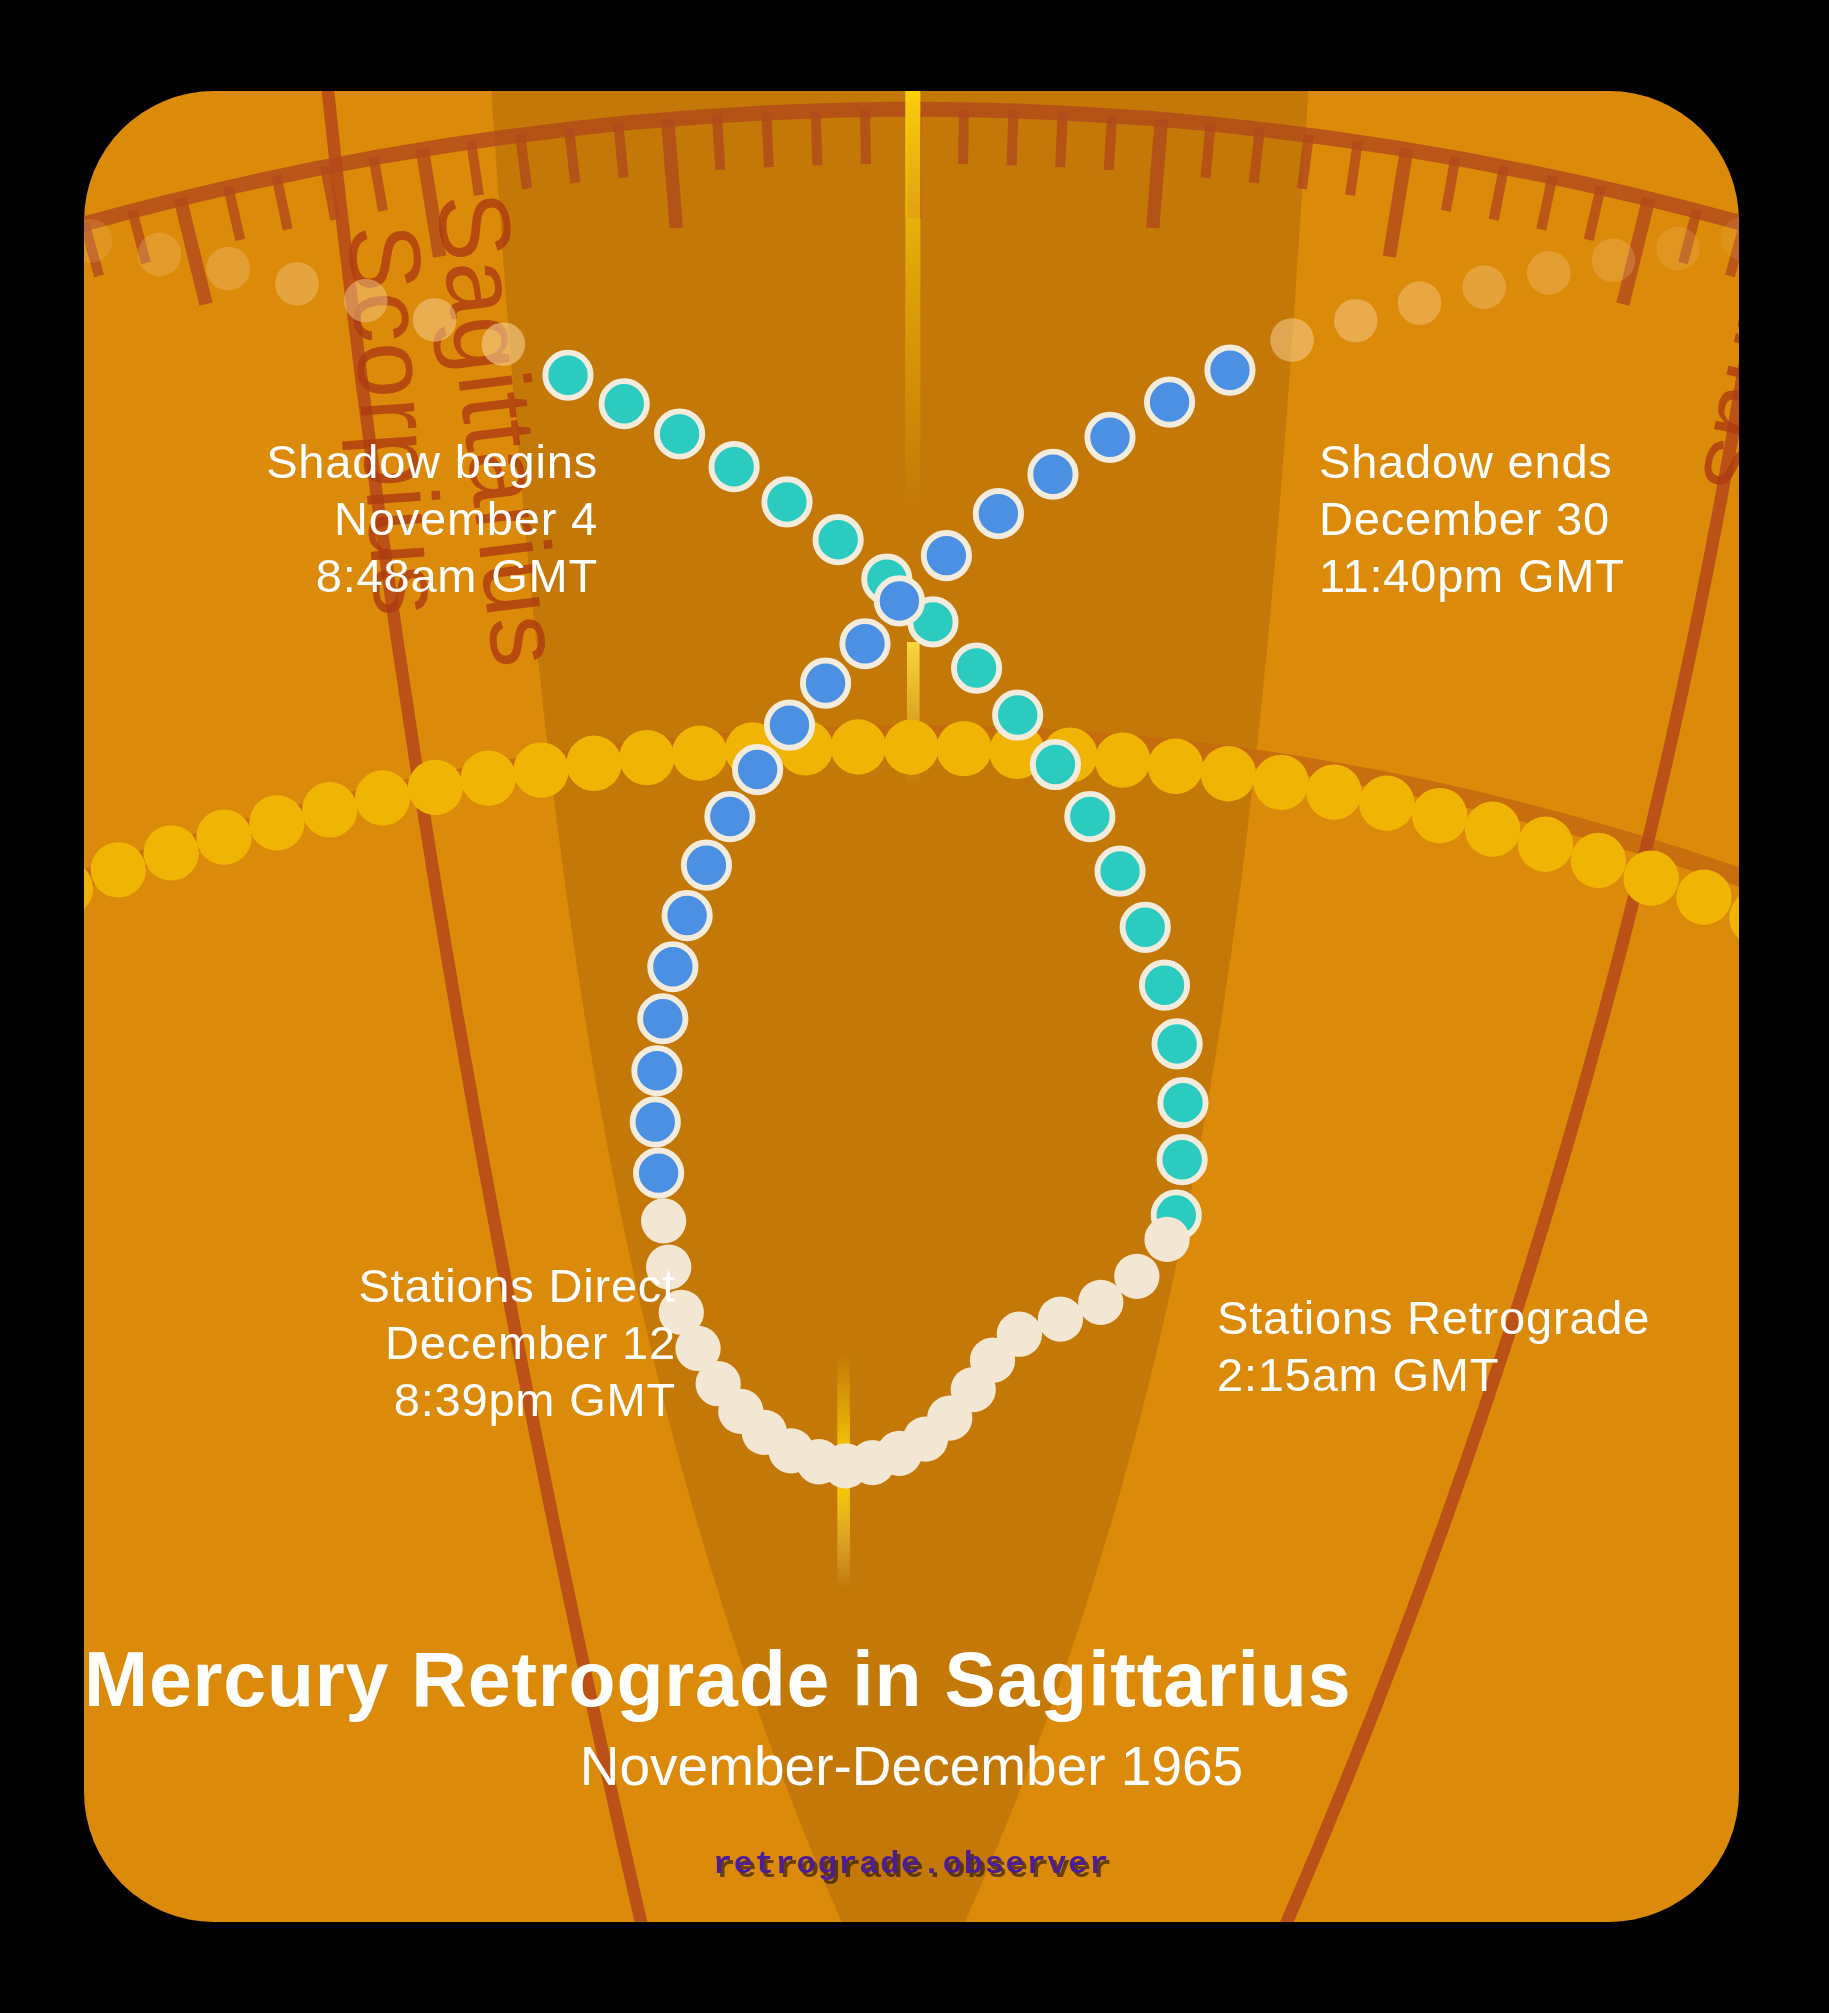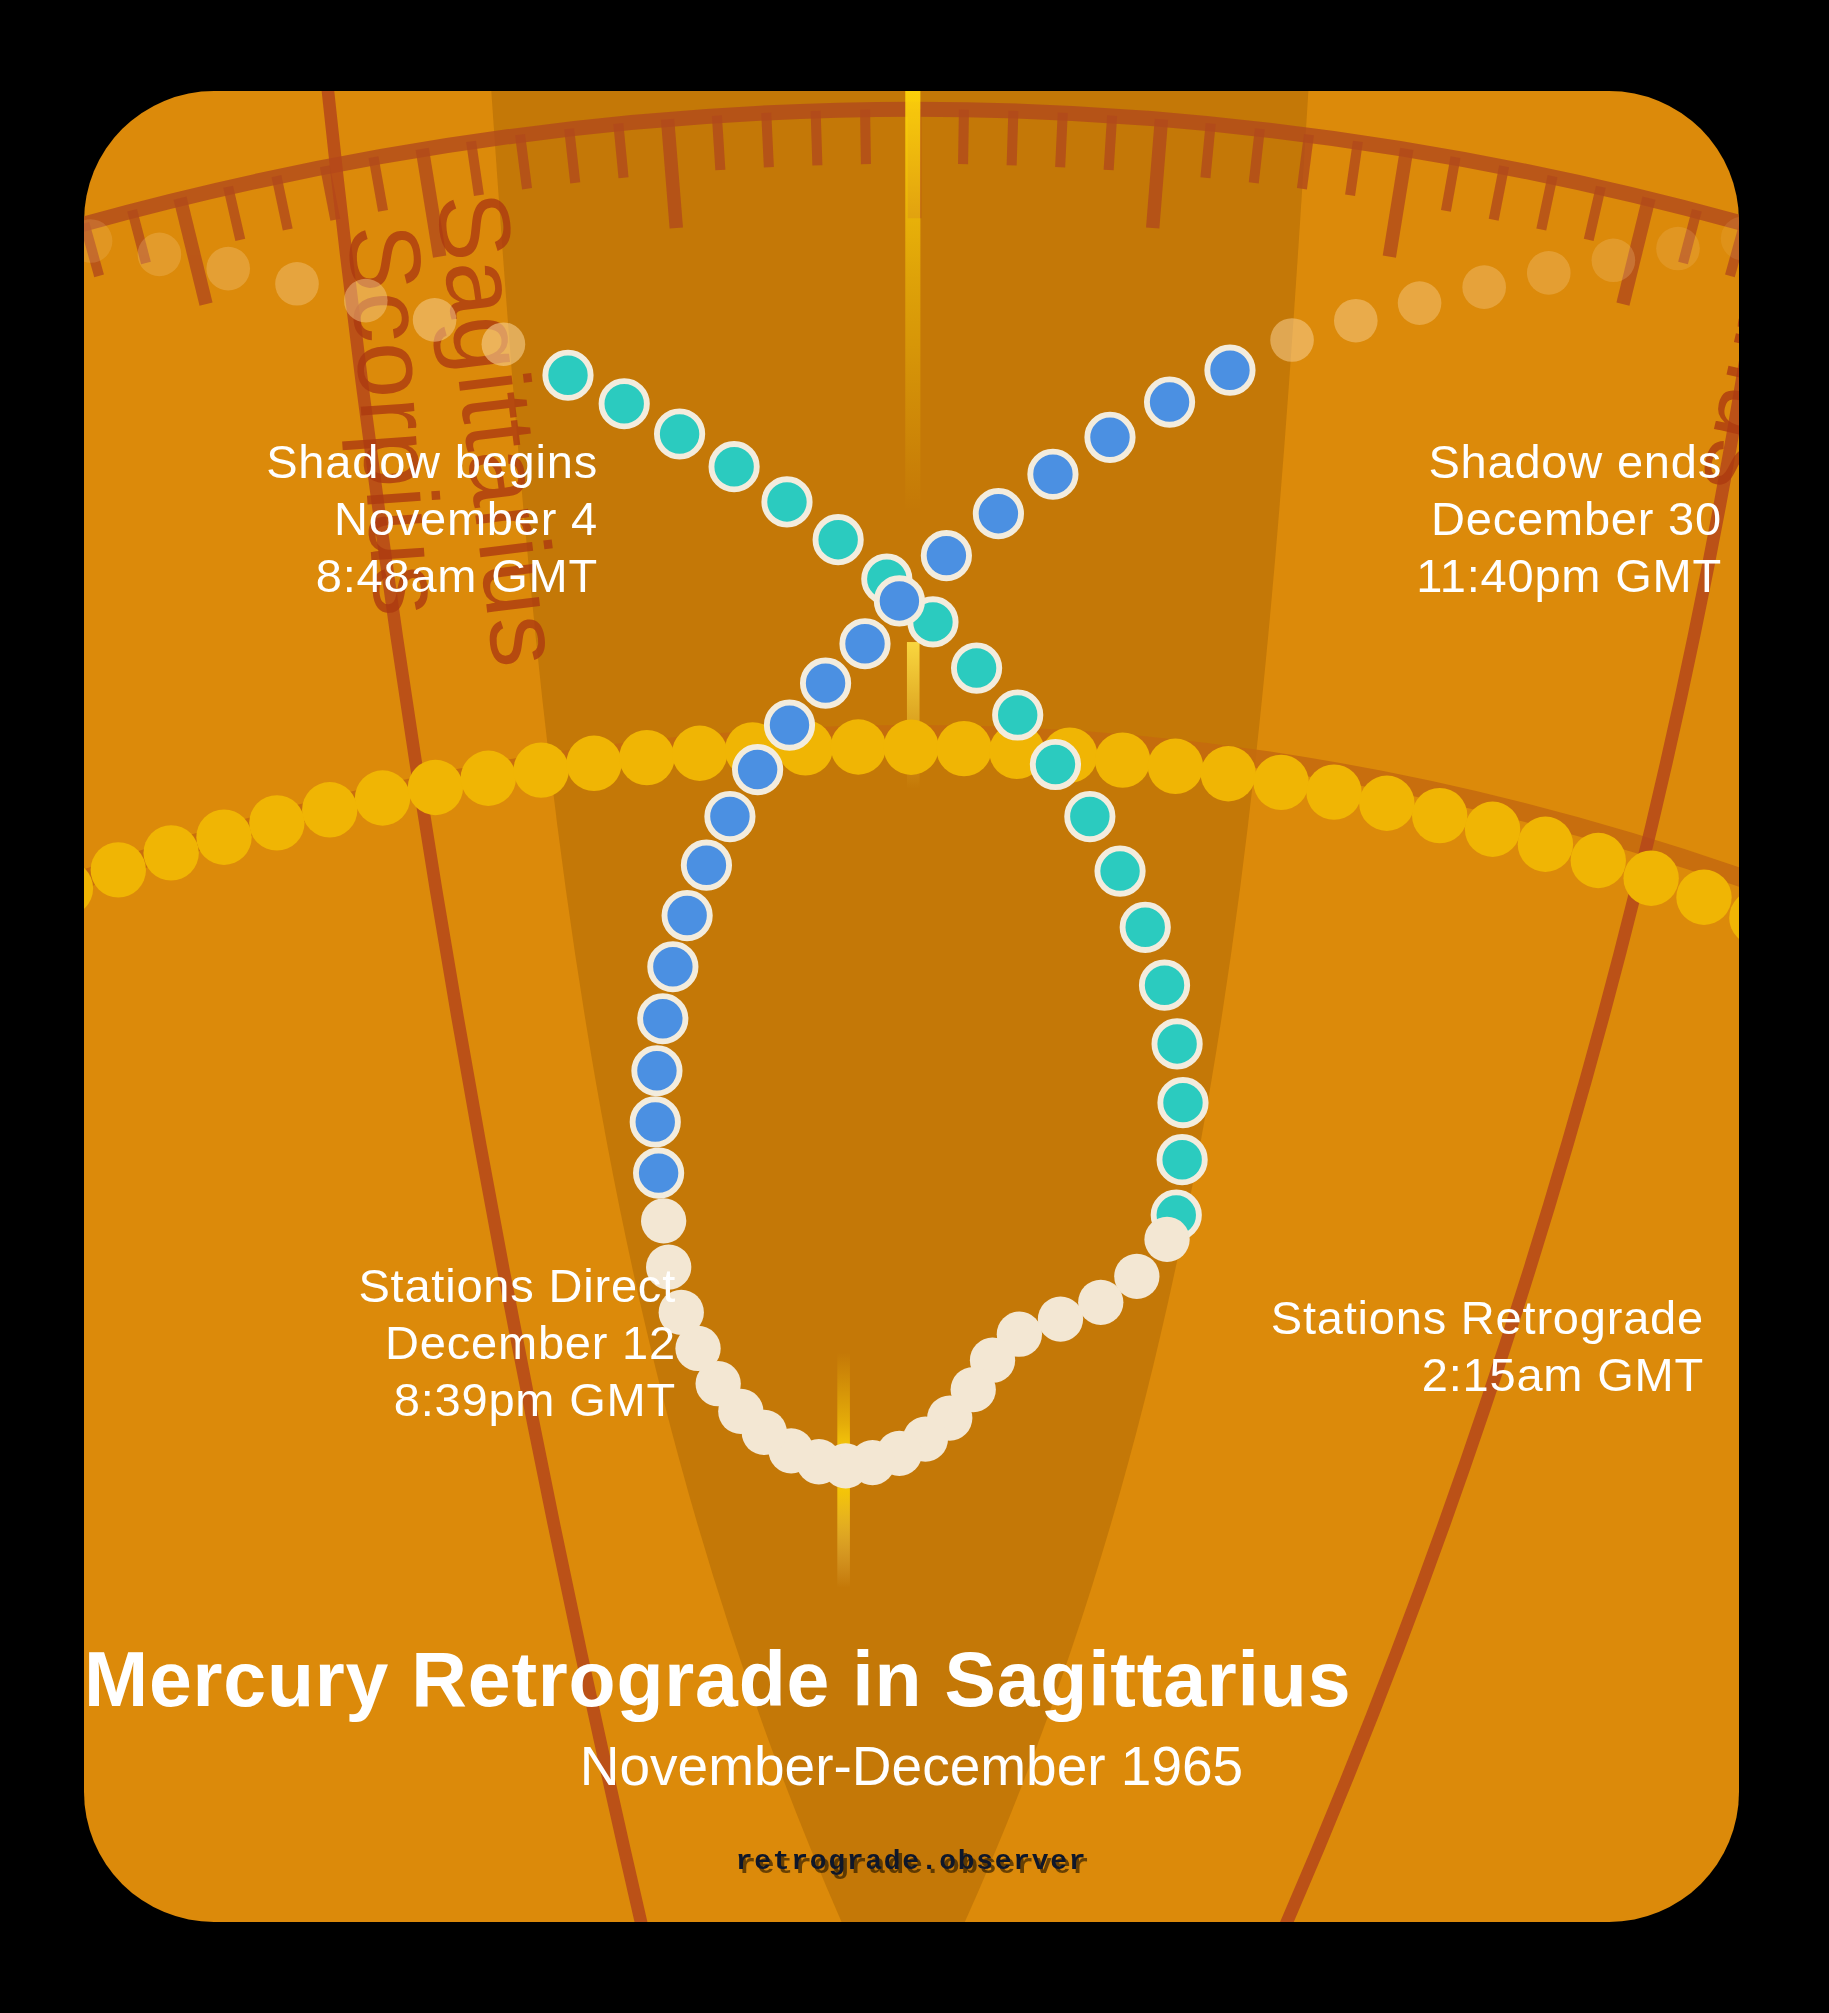--- a/index.html
+++ b/index.html
@@ -3,29 +3,29 @@
 <meta charset="utf-8">
 <style>
   html,body{margin:0;padding:0;background:#000;}
   .stage{position:relative;width:1829px;height:2014px;background:#000;overflow:hidden;
          font-family:"Liberation Sans",sans-serif;}
   .panel{position:absolute;left:84px;top:91px;width:1655px;height:1831px;
          background:#DC8A0A;border-radius:130px;overflow:hidden;}
   .gfx{position:absolute;left:-84px;top:-91px;width:1829px;height:2014px;}
   .label{position:absolute;color:#FFFFFF;font-size:47px;line-height:57px;letter-spacing:0.8px;}
   .label.right{text-align:right;}
-  .label.left{text-align:right;}
+  .label.left{text-align:left;}
   .cazimi{position:absolute;left:0px;top:1478px;width:1655px;text-align:center;
           color:#FFFFFF;font-size:41px;}
   .title{position:absolute;left:0px;top:1544px;width:1747px;text-align:left;
          color:#FFFFFF;font-size:77px;font-weight:700;letter-spacing:0.8px;}
   .subtitle{position:absolute;left:0px;top:1643px;width:1655px;text-align:center;
             color:#FFFFFF;font-size:55px;}
   .site{position:absolute;left:0px;top:1755px;width:1655px;text-align:center;
-        color:#0f172a;font-size:28px;font-weight:700;letter-spacing:1.7px;
+        color:#4c1d95;font-size:32px;font-weight:700;letter-spacing:1.7px;
         font-family:"Liberation Mono",monospace;
         text-shadow:3.4px 4.2px 0 rgba(25,15,0,0.6);}
 </style>
 </head>
 <body>
 
 <div class="stage">
   <div class="panel">
 
     <svg id="scene" class="gfx" viewBox="0 0 2180 2400">

